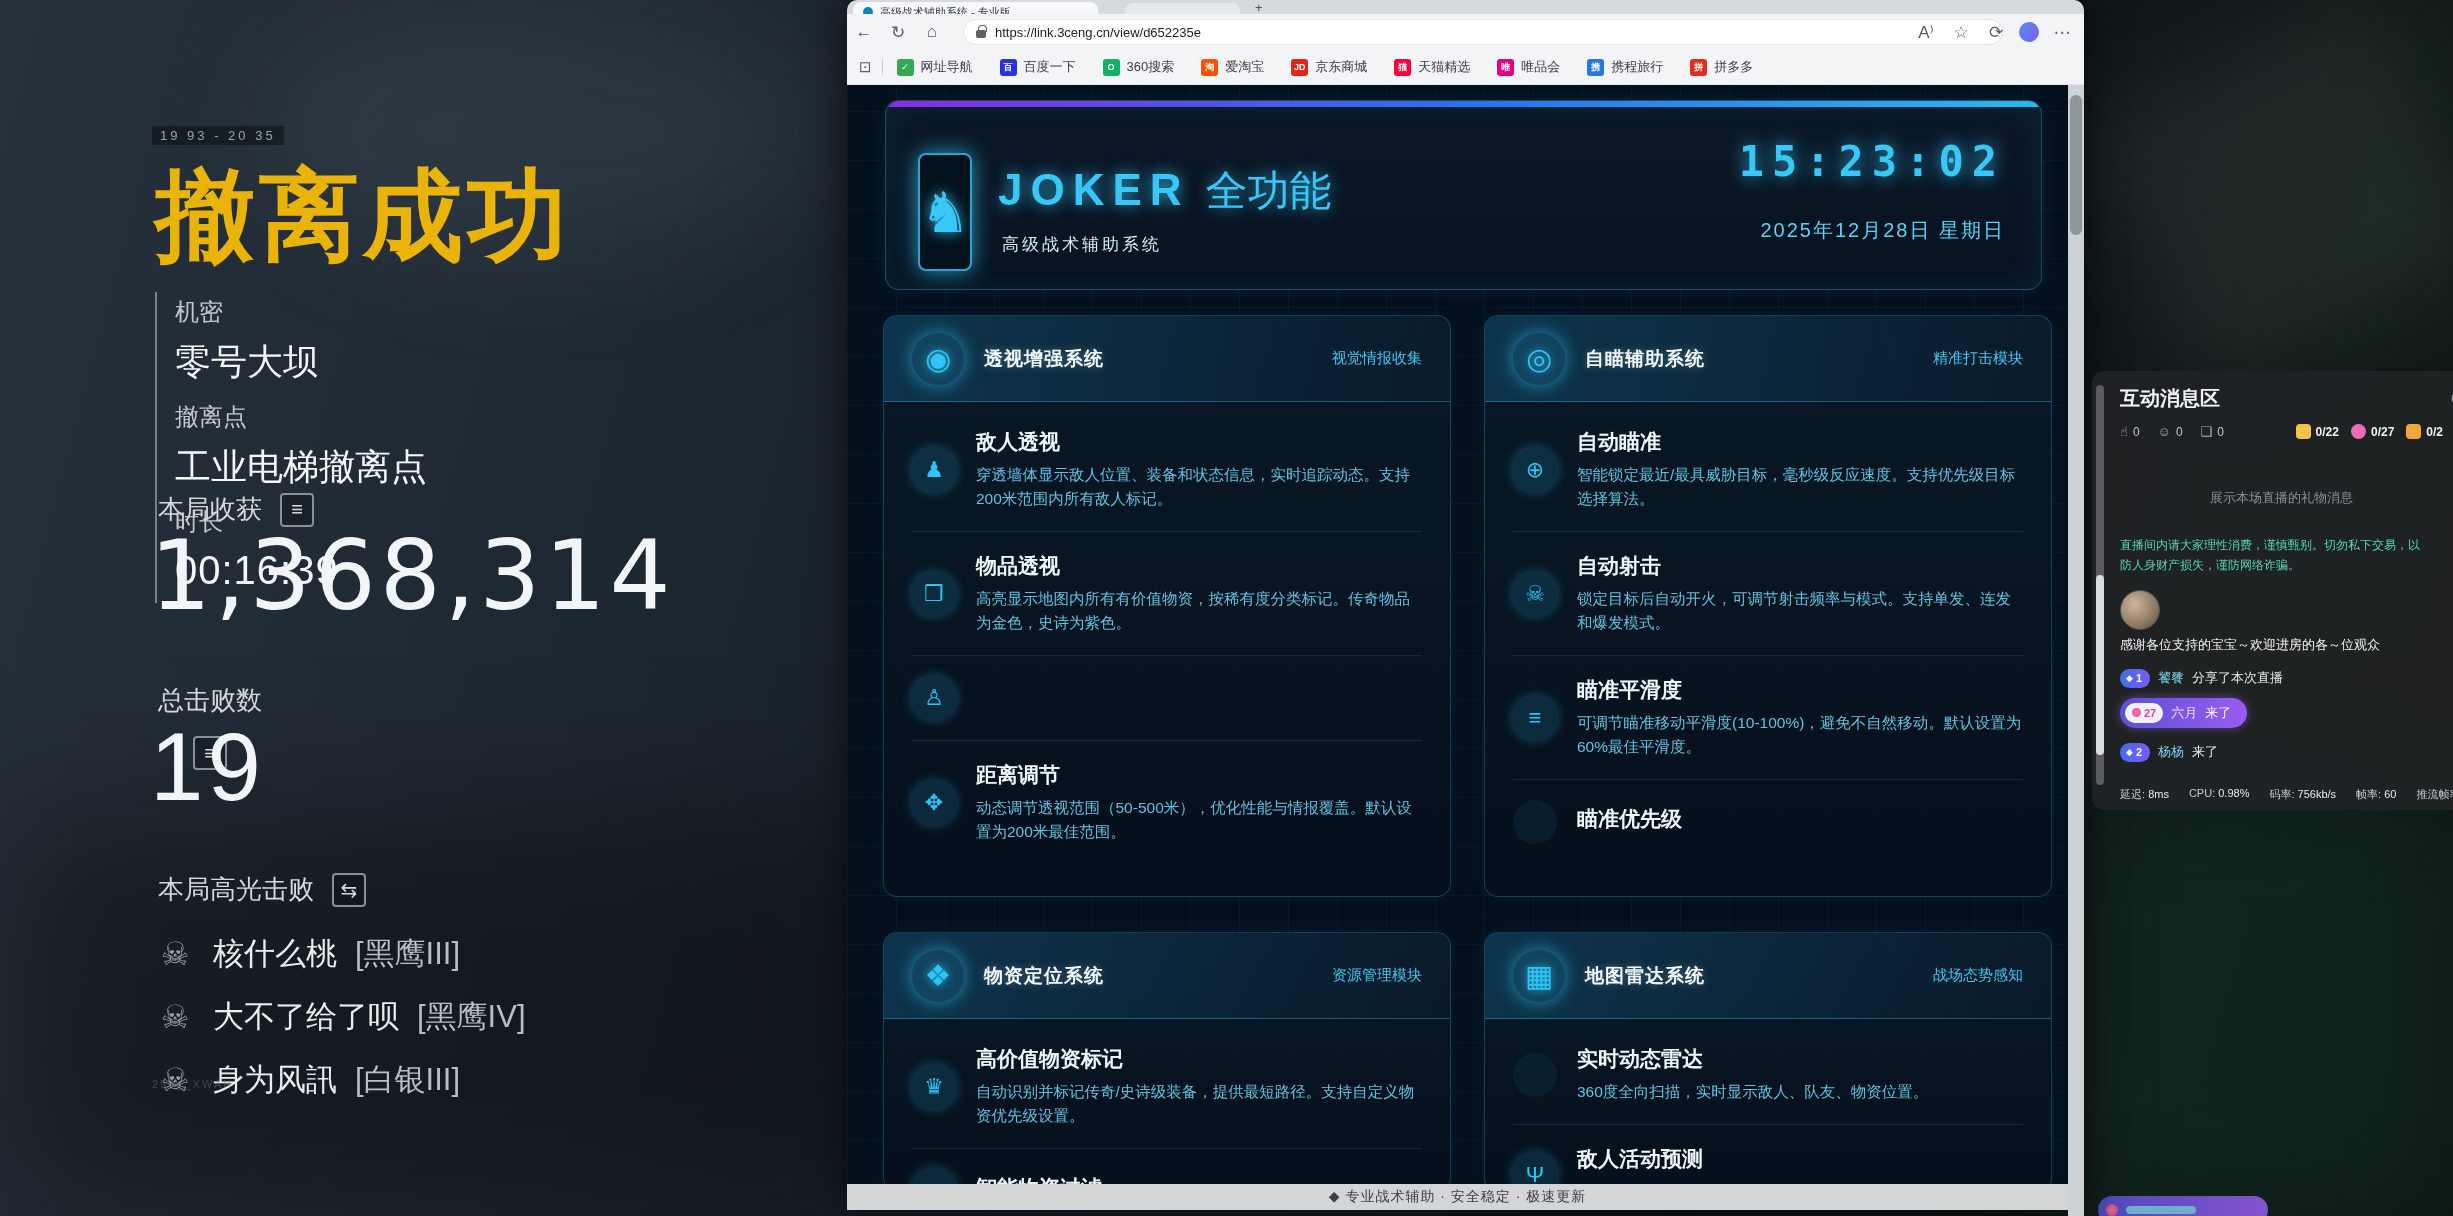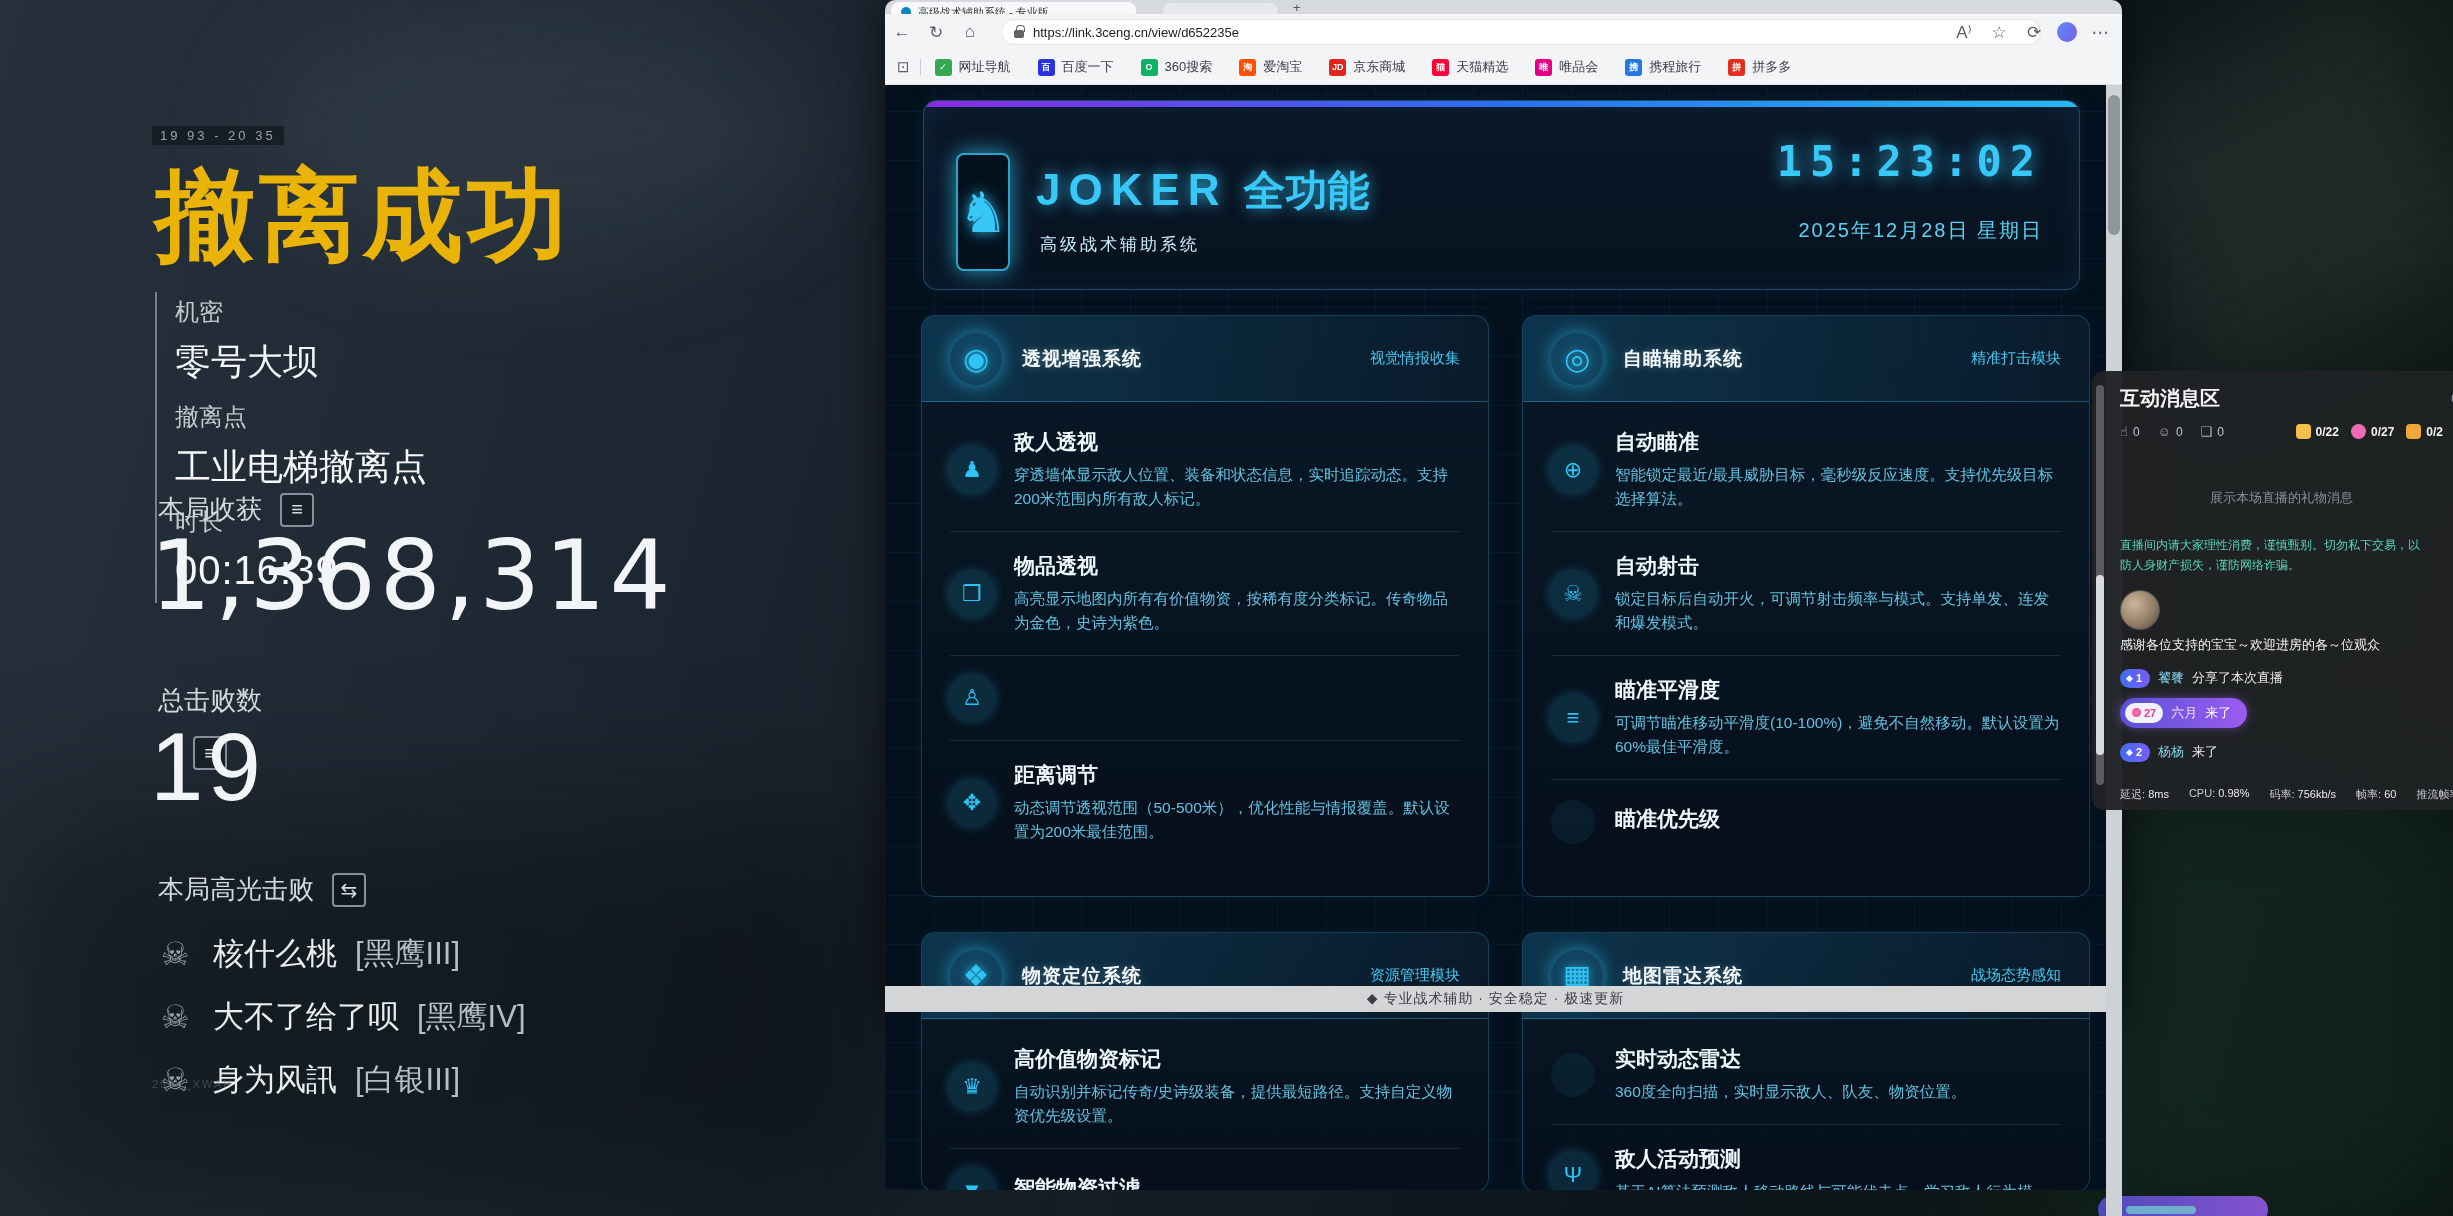--- a/index.html
+++ b/index.html
@@ -31,21 +31,21 @@
   .hud-kills-value { position:absolute; left:150px; top:712px; font-size:96px; font-weight:500; color:#f2f5f7; letter-spacing:4px; }
   .hud-hl-label { position:absolute; left:158px; top:872px; }
   .hud-kill-list { position:absolute; left:155px; top:922px; }
   .kill-row { display:flex; align-items:center; gap:18px; height:63px; }
   .kill-ico { font-size:32px; color:#99a3a9; width:40px; text-align:center; }
   .kill-name { font-size:31px; color:#eaeeef; }
   .kill-rank { font-size:31px; color:#b6bfc4; }
   .hud-watermark { position:absolute; left:152px; top:1078px; font-size:11px; color:#7d868c; opacity:0.4; letter-spacing:2px; }
 
   
-  .browser { position:absolute; left:885px; top:0; width:1237px; height:1012px; z-index:2; border-radius:10px 10px 0 0; box-shadow:0 0 40px rgba(0,0,0,0.6); }
+  .browser { position:absolute; left:847px; top:0; width:1237px; height:1210px; z-index:2; border-radius:10px 10px 0 0; box-shadow:0 0 40px rgba(0,0,0,0.6); }
   .tabstrip { position:absolute; left:0; top:0; width:100%; height:14px; background:#d6dade; border-radius:10px 10px 0 0; overflow:hidden; }
   .tab-active { position:absolute; left:6px; top:2px; width:245px; height:20px; background:#f7f8f9; border-radius:8px 8px 0 0; display:flex; align-items:center; gap:7px; padding:0 10px; }
   .tab-fav { width:10px; height:10px; border-radius:50%; background:#0a84c1; flex:none; }
   .tab-title { font-size:11px; color:#333; white-space:nowrap; overflow:hidden; }
   .tab-ghost { position:absolute; left:278px; top:3px; width:115px; height:16px; background:#e6e9ec; border-radius:8px 8px 0 0; }
   .tab-new { position:absolute; left:408px; top:0; font-size:13px; color:#555; }
   .navbar { position:absolute; left:0; top:14px; width:100%; height:36px; background:#f3f4f6; display:flex; align-items:center; }
   .nav-ico { font-size:17px; color:#5a5f64; width:34px; text-align:center; flex:none; }
   .urlpill { position:absolute; left:116px; top:5px; width:1040px; height:26px; background:#ffffff; border:1px solid #e1e3e6; border-radius:13px; display:flex; align-items:center; padding:0 12px; gap:9px; }
   .padlock { width:10px; height:8px; border-radius:2px; background:#5f6368; position:relative; flex:none; margin-top:3px; }
@@ -75,21 +75,21 @@
   .hero { position:absolute; left:38px; top:15px; width:1157px; height:190px; border-radius:14px;
     background:linear-gradient(180deg,#0b1828,#07121f); border:1px solid rgba(62,180,230,0.35);
     box-shadow:0 0 30px rgba(40,150,220,0.12) inset, 0 0 24px rgba(40,150,220,0.10); overflow:hidden; }
   .hero::before { content:""; position:absolute; left:0; top:0; width:100%; height:6px;
     background:linear-gradient(90deg,#8a2be2,#2970f0,#27b9f0); }
   .knight-box { position:absolute; left:32px; top:52px; width:54px; height:118px; border-radius:8px; background:#03121d;
     border:2px solid rgba(56,200,248,0.8); box-shadow:0 0 22px rgba(56,200,248,0.75); display:flex; align-items:center; justify-content:center; }
   .knight { font-size:56px; color:#38c8f8; text-shadow:0 0 14px rgba(56,200,248,0.9); }
   .brandline { position:absolute; left:112px; top:62px; display:flex; align-items:baseline; gap:16px; }
   .brand { font-size:44px; font-weight:900; color:#38c8f8; letter-spacing:8px; text-shadow:0 0 16px rgba(56,200,248,0.85); }
-  .brand-suffix { font-size:42px; font-weight:700; color:#38c8f8; text-shadow:0 0 16px rgba(56,200,248,0.85); }
+  .brand-suffix { font-size:42px; font-weight:400; color:#38c8f8; text-shadow:0 0 16px rgba(56,200,248,0.85); }
   .hero-sub { position:absolute; left:116px; top:132px; font-size:17px; color:#cfeef9; letter-spacing:3px; }
   .clock { position:absolute; right:36px; top:36px; font-family:"DejaVu Sans Mono",monospace; font-size:42px; font-weight:bold; color:#38c8f8; letter-spacing:8px; text-shadow:0 0 18px rgba(56,200,248,0.9); }
   .dateline { position:absolute; right:36px; top:116px; font-size:20px; color:#59d4f5; letter-spacing:2px; }
 
   
   .card { position:absolute; width:568px; border-radius:14px; overflow:hidden;
     background:linear-gradient(180deg,rgba(10,25,40,0.92),rgba(6,16,28,0.96));
     border:1px solid rgba(62,180,230,0.28); box-shadow:0 0 18px rgba(30,120,180,0.10); }
   .c1 { left:36px; top:230px; height:582px; }
   .c2 { left:637px; top:230px; height:582px; }

